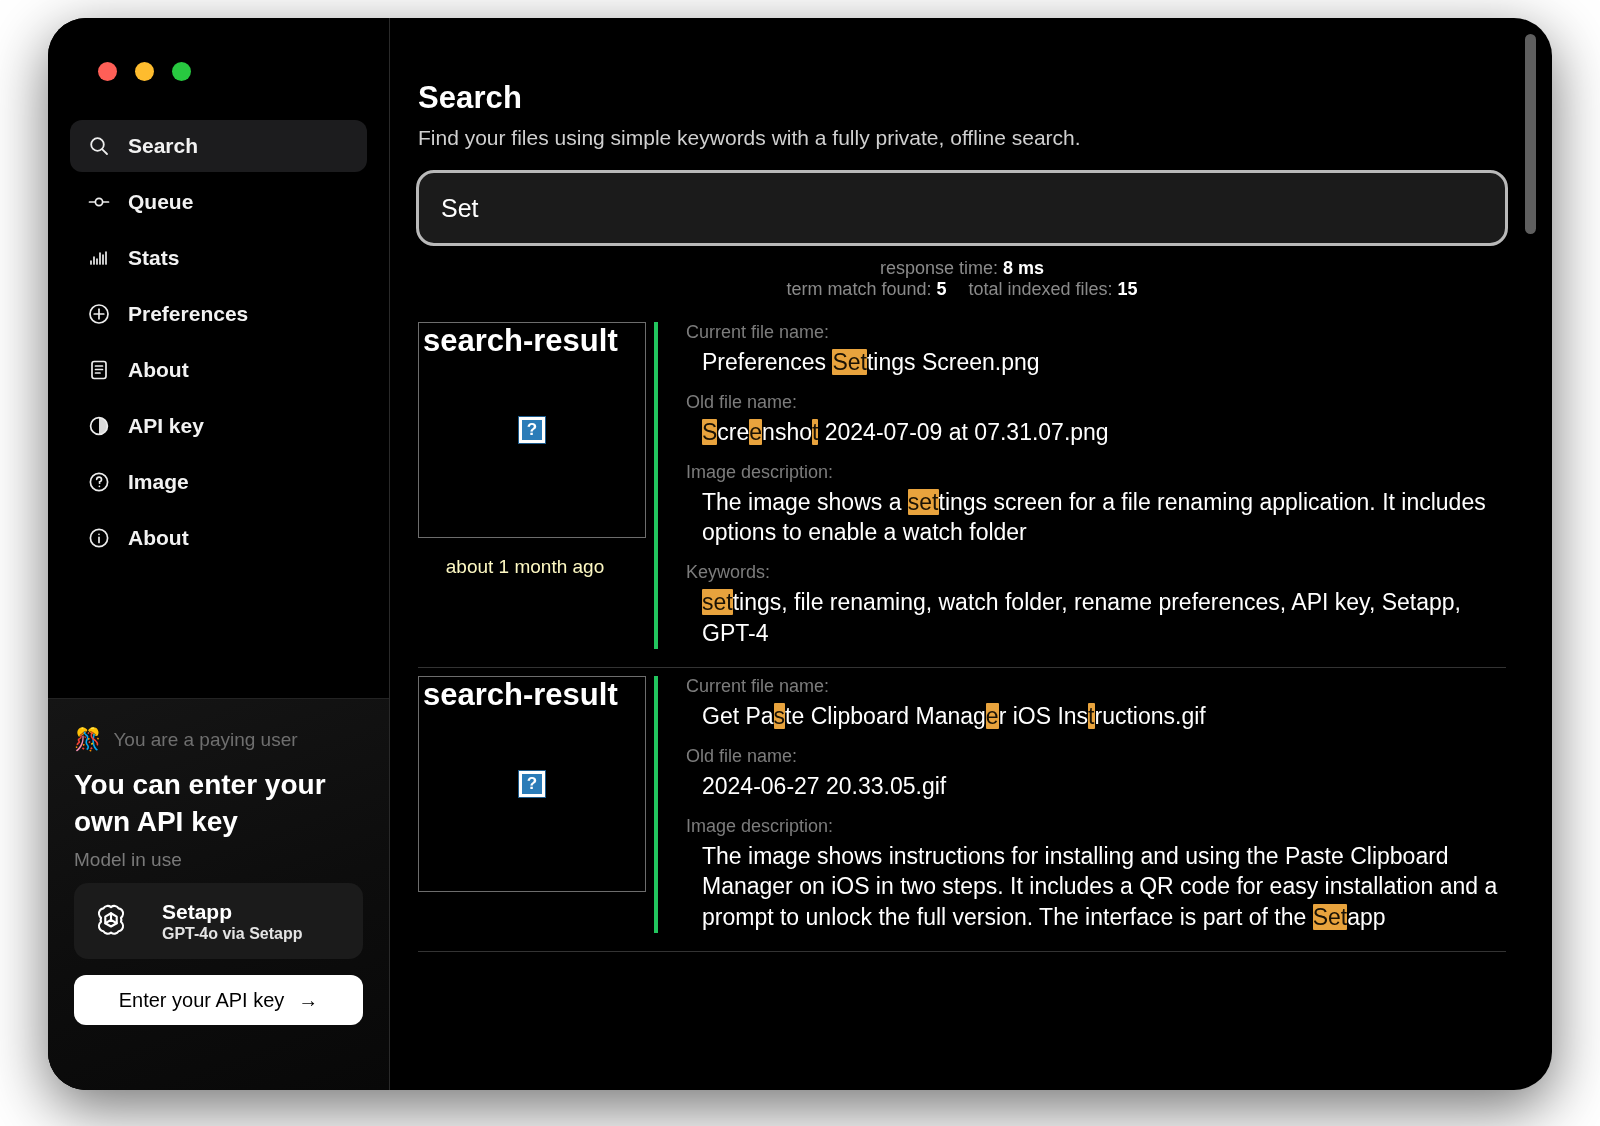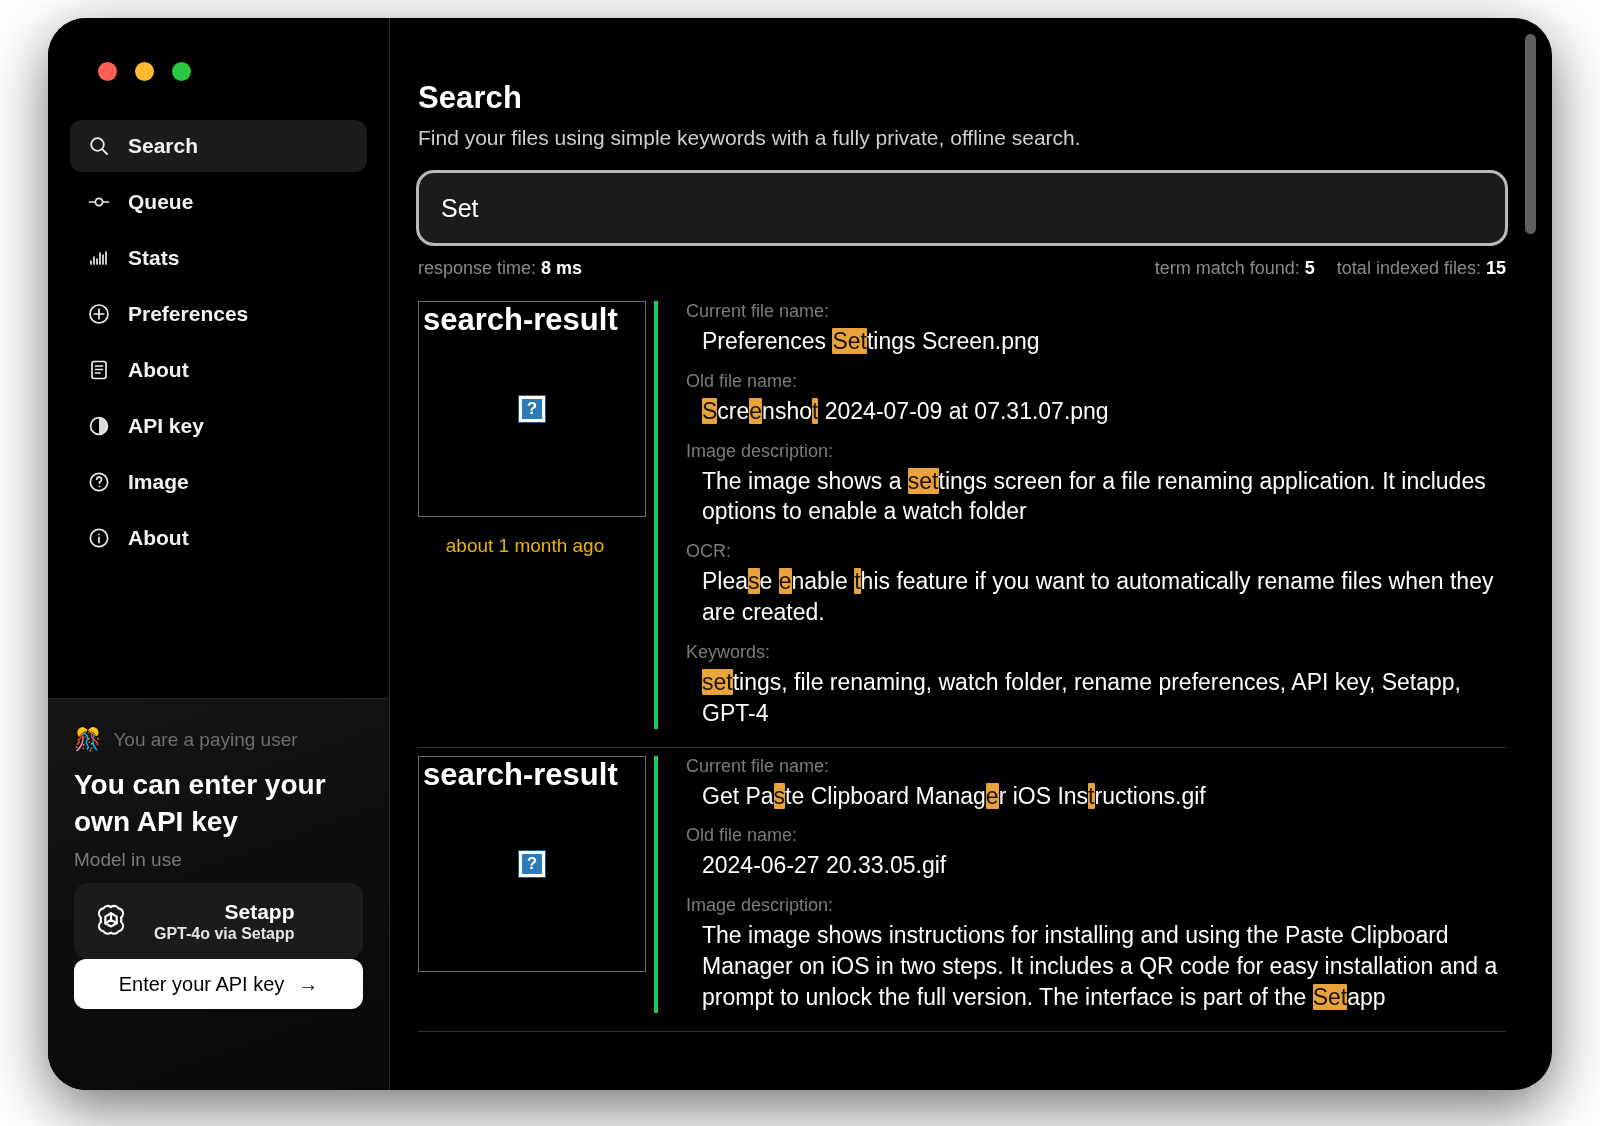--- a/index.html
+++ b/index.html
@@ -100,22 +100,22 @@
     color: #7a7a7a;
     font-size: 19px;
     margin-bottom: 12px;
   }
   .model-card {
     background: #1b1b1b;
     border-radius: 14px;
     padding: 16px 18px;
     display: flex;
     align-items: center;
-    gap: 24px;
-    text-align: right;
+    gap: 32px;
+    margin-bottom: 16px;
   }
   .model-card .logo { width: 38px; height: 38px; flex: 0 0 38px; color: #fff; }
   .model-name { color: #fff; font-size: 21px; font-weight: 700; line-height: 1.25; }
   .model-desc { color: #e4e4e4; font-size: 16px; font-weight: 700; }
   .api-btn {
     width: 100%;
     background: #ffffff;
     color: #000000;
     border: none;
     border-radius: 12px;
@@ -158,20 +158,21 @@
   }
   .search-field::placeholder { color: #6a6a6a; }
 
   .meta-row {
     display: flex;
     justify-content: space-between;
     align-items: center;
     padding: 14px 46px 0 28px;
     color: #8a8a8a;
     font-size: 18px;
+    flex-direction: column;
   }
   .meta-row b { color: #ffffff; font-weight: 700; }
   .meta-right { display: flex; gap: 22px; }
 
   .results {
     margin-top: 14px;
     flex: 1 1 auto;
     overflow: hidden;
     position: relative;
     padding-left: 28px;
@@ -210,21 +211,21 @@
     background: #2b7cb8;
     border: 3px solid #ffffff;
     color: #ffffff;
     font-size: 17px;
     font-weight: 700;
     display: flex; align-items: center; justify-content: center;
     box-shadow: 0 0 0 1px #1d5c8c;
   }
   .thumb-time {
     text-align: center;
-    color: #eab308;
+    color: #fef9c3;
     font-size: 19px;
     margin-top: 18px;
   }
 
   .fields {
     flex: 1 1 auto;
     min-width: 0;
     border-left: 4px solid #22c55e;
     padding-left: 28px;
   }
@@ -429,24 +430,20 @@
               </div>
               <div class="field">
                 <div class="field-label">Old file name:</div>
                 <div class="field-value"><mark class="hl">S</mark>cre<mark class="hl">e</mark>nsho<mark class="hl">t</mark> 2024-07-09 at 07.31.07.png</div>
               </div>
               <div class="field">
                 <div class="field-label">Image description:</div>
                 <div class="field-value">The image shows a <mark class="hl">set</mark>tings screen for a file renaming application. It includes options to enable a watch folder</div>
               </div>
               <div class="field">
-                <div class="field-label">OCR:</div>
-                <div class="field-value">Plea<mark class="hl">s</mark>e <mark class="hl">e</mark>nable <mark class="hl">t</mark>his feature if you want to automatically rename files when they are created.</div>
-              </div>
-              <div class="field">
                 <div class="field-label">Keywords:</div>
                 <div class="field-value"><mark class="hl">set</mark>tings, file renaming, watch folder, rename preferences, API key, Setapp, GPT-4</div>
               </div>
             </div>
           </div>
           <div class="result">
             <div class="thumb-col">
               <div class="broken-img">
                 <span class="alt">search-result</span>
                 <span class="broken-glyph">?</span>

